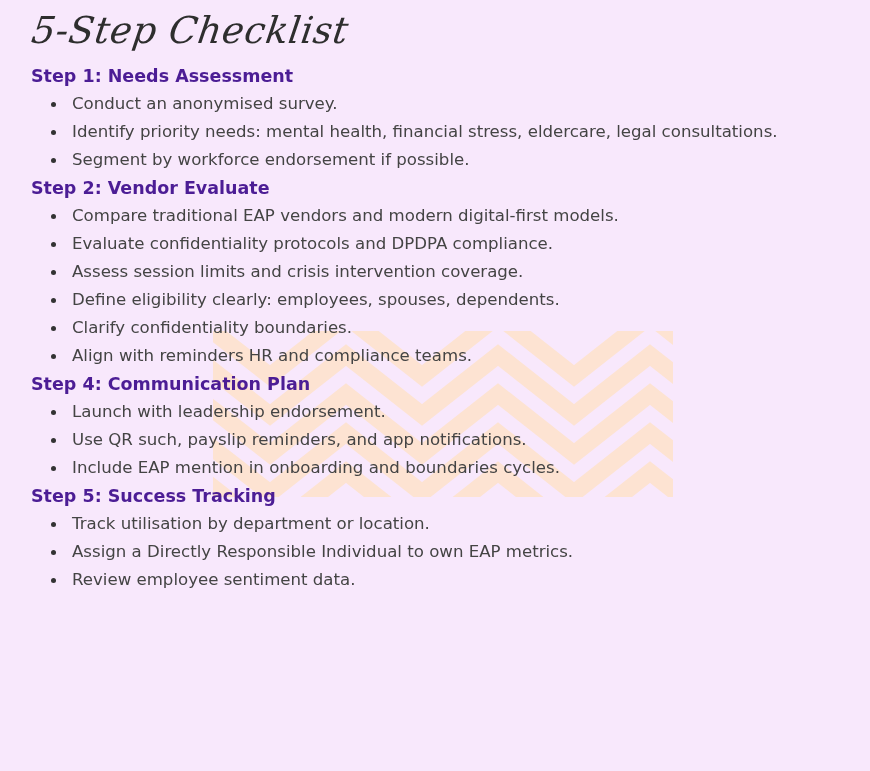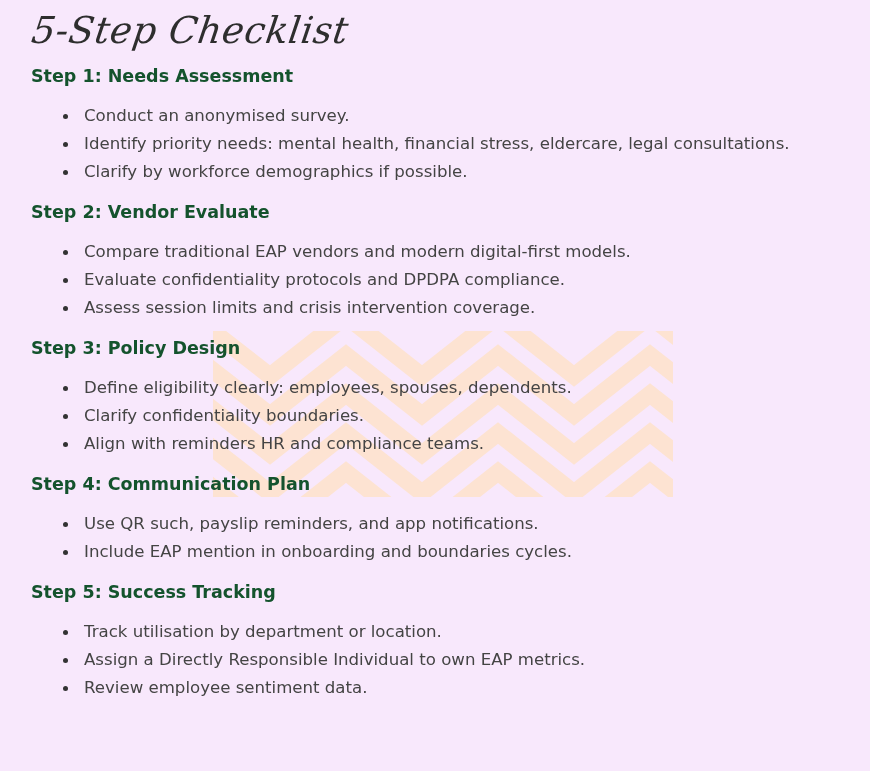--- a/index.html
+++ b/index.html
@@ -41,28 +41,28 @@
       transform-origin: left;
       font-weight: normal;
     }
     .step {
       margin: 0;
     }
     .step-heading {
       font-family: "DejaVu Sans", sans-serif;
       font-weight: bold;
       font-size: 17.5px;
-      color: #14532d;
+      color: #4c1d95;
       margin: 0;
       height: 28px;
       line-height: 28px;
     }
     ul.items {
       list-style: none;
-      margin: 12px;
+      margin: 0;
       padding: 0 0 0 20px;
     }
     ul.items li {
       position: relative;
       padding-left: 21px;
       font-size: 16.6px;
       color: #444;
       line-height: 28px;
       width: 770px;
     }
@@ -95,45 +95,45 @@
 </svg>
 
 <div class="content">
   <h1 class="title">5-Step Checklist</h1>
 
   <div class="step">
     <h2 class="step-heading">Step 1: Needs Assessment</h2>
     <ul class="items">
       <li><span class="bullet"></span><span>Conduct an anonymised survey.</span></li>
       <li><span class="bullet"></span><span>Identify priority needs: mental health, financial stress, eldercare, legal consultations.</span></li>
-      <li><span class="bullet"></span><span>Clarify by workforce demographics if possible.</span></li>
+      <li><span class="bullet"></span><span>Segment by workforce endorsement if possible.</span></li>
     </ul>
   </div>
 
   <div class="step">
     <h2 class="step-heading">Step 2: Vendor Evaluate</h2>
     <ul class="items">
       <li><span class="bullet"></span><span>Compare traditional EAP vendors and modern digital-first models.</span></li>
       <li><span class="bullet"></span><span>Evaluate confidentiality protocols and DPDPA compliance.</span></li>
       <li><span class="bullet"></span><span>Assess session limits and crisis intervention coverage.</span></li>
     </ul>
   </div>
 
   <div class="step">
-    <h2 class="step-heading">Step 3: Policy Design</h2>
     <ul class="items">
       <li><span class="bullet"></span><span>Define eligibility clearly: employees, spouses, dependents.</span></li>
       <li><span class="bullet"></span><span>Clarify confidentiality boundaries.</span></li>
       <li><span class="bullet"></span><span>Align with reminders HR and compliance teams.</span></li>
     </ul>
   </div>
 
   <div class="step">
     <h2 class="step-heading">Step 4: Communication Plan</h2>
     <ul class="items">
+      <li><span class="bullet"></span><span>Launch with leadership endorsement.</span></li>
       <li><span class="bullet"></span><span>Use QR such, payslip reminders, and app notifications.</span></li>
       <li><span class="bullet"></span><span>Include EAP mention in onboarding and boundaries cycles.</span></li>
     </ul>
   </div>
 
   <div class="step">
     <h2 class="step-heading">Step 5: Success Tracking</h2>
     <ul class="items">
       <li><span class="bullet"></span><span>Track utilisation by department or location.</span></li>
       <li><span class="bullet"></span><span>Assign a Directly Responsible Individual to own EAP metrics.</span></li>

